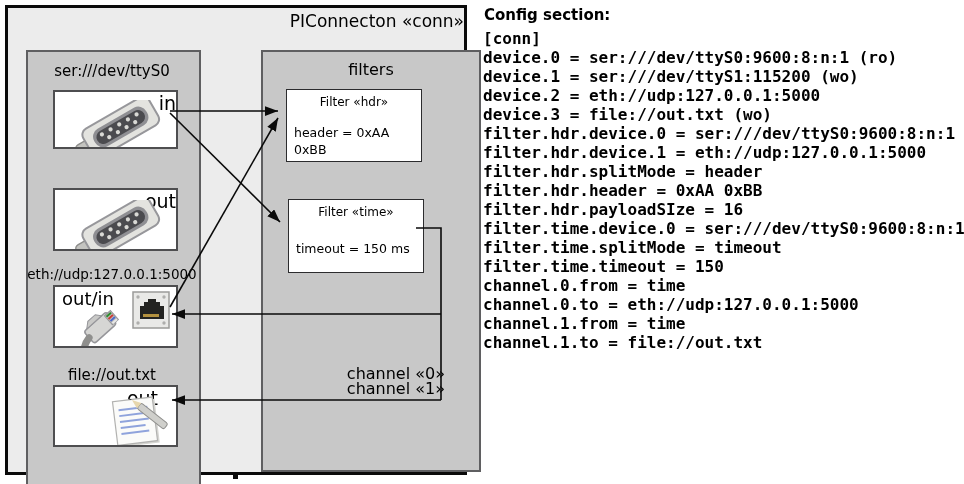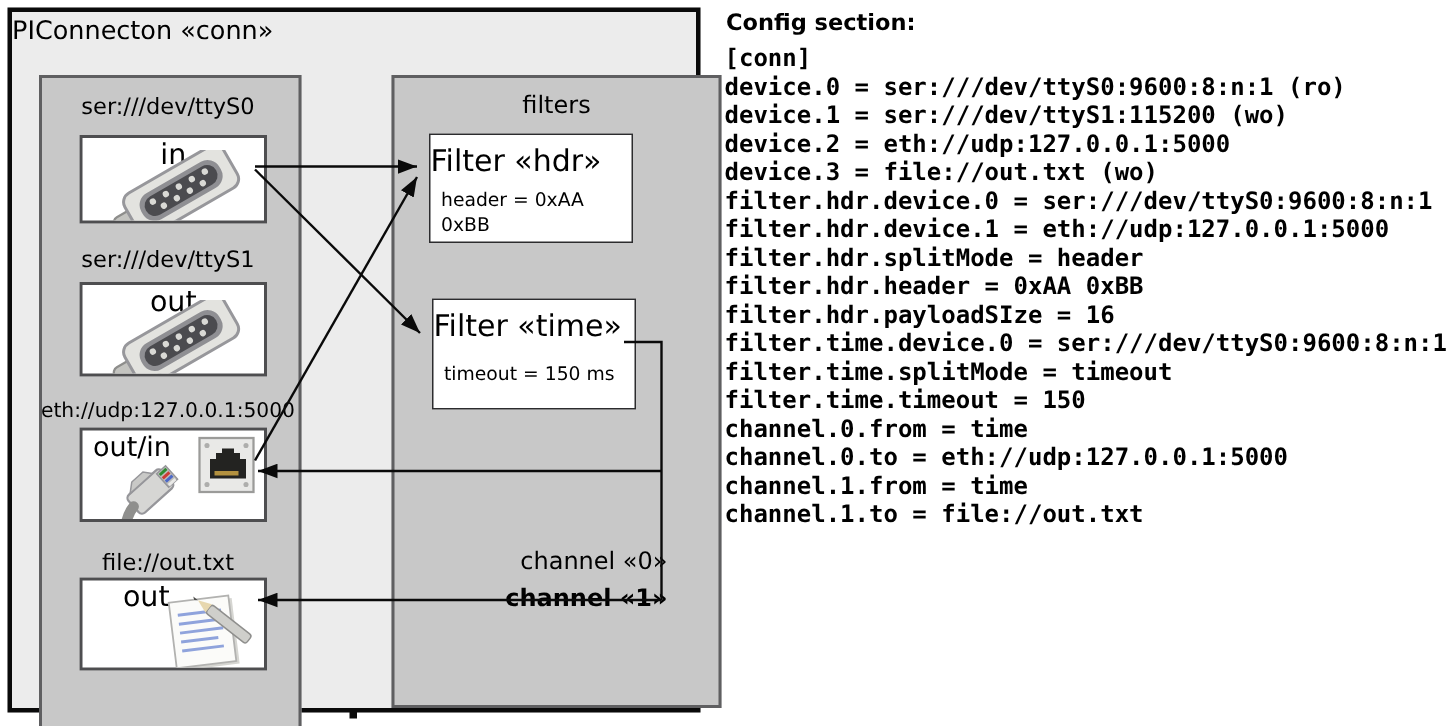--- a/index.html
+++ b/index.html
@@ -2,57 +2,57 @@
 <html><head>
 <meta charset="utf-8">
 <style>
   html,body { margin:0; padding:0; background:#fff; }
   .stage { position:relative; width:964px; height:484px; background:#fff;
            font-family:"DejaVu Sans", sans-serif; color:#000; overflow:hidden; }
 
   
   .frame { position:absolute; left:5px; top:5px; width:462px; height:470px;
            box-sizing:border-box; border:3px solid #0a0a0a; background:#ececec; }
-  .frame-title { position:absolute; left:0; top:3px; width:100%; text-align:left;
+  .frame-title { position:absolute; left:0; top:3px; width:100%; text-align:right;
                  font-size:17px; }
   .notch { position:absolute; left:233px; top:472px; width:5px; height:7px; background:#0a0a0a; }
 
   
   .panel { position:absolute; box-sizing:border-box; background:#c8c8c8; border:2px solid #5f5f61; }
   .panel.devices { left:18px; top:42px; width:175px; height:444px; }
   .panel.filters { left:253px; top:42px; width:220px; height:422px; }
   .panel-title { position:absolute; left:0; top:8px; width:100%; text-align:center; font-size:16px; }
 
   .dev-label { position:absolute; left:-14px; width:196px; text-align:center; font-size:15px; }
   .dev-label.small { font-size:13.5px; }
   .l0 { top:10px; } .l1 { top:112px; } .l2 { top:214px; } .l3 { top:314px; }
 
   .dev-box { position:absolute; box-sizing:border-box; left:25px; width:125px;
              background:#fff; border:2px solid #4e4e50; overflow:hidden; }
   .b0 { top:38px;  height:59px; }
   .b1 { top:136px; height:63px; }
   .b2 { top:233px; height:63px; }
   .b3 { top:333px; height:62px; }
-  .port { position:absolute; top:1px; left:0; width:100%; text-align:center;
+  .port { position:absolute; top:1px; left:0; width:100%; text-align:right;
           font-size:19px; line-height:21px; }
   .port.left { width:auto; left:7px; text-align:left; font-size:18px; }
   .icon-svg { position:absolute; pointer-events:none; }
 
   
   .filter-box { position:absolute; box-sizing:border-box; width:136px; background:#fff;
                 border:1.5px solid #2c2c2e; }
   .f-hdr  { left:23px; top:37px;  height:73px; }
   .f-time { left:25px; top:147px; height:74px; }
-  .filter-title { width:100%; text-align:left; font-size:20px; margin-top:5px; }
+  .filter-title { width:100%; text-align:center; font-size:12px; margin-top:5px; }
   .filter-props { position:absolute; left:7px; font-size:12.5px; line-height:17px; }
   .fp-hdr  { top:34px; }
   .fp-time { top:40px; }
 
   .channel-label { position:absolute; right:34px; width:120px; text-align:right; font-size:16px; }
-  .c0 { top:264px;margin-top:48px; } .c1 { top:337px;font-weight:bold; }
+  .c0 { top:264px;margin-top:48px; } .c1 { top:327px; }
 
   
   .wires { position:absolute; left:0; top:0; width:964px; height:484px; pointer-events:none; }
 
   
   .config { position:absolute; left:483px; top:0; }
   .config-heading { position:absolute; left:1px; top:6px; font-size:15px; font-weight:bold;
                     white-space:nowrap; }
   .config-lines { position:absolute; left:0; top:29px; margin:0;
                   font-family:"DejaVu Sans Mono", monospace; font-weight:bold;
@@ -83,21 +83,20 @@
               <circle cx="62" cy="25" r="2.1" fill="#d9d9d5"></circle>
             <circle cx="72" cy="25" r="2.1" fill="#d9d9d5"></circle>
             <circle cx="37" cy="31" r="2.1" fill="#d9d9d5"></circle>
               <circle cx="47" cy="31" r="2.1" fill="#d9d9d5"></circle>
             <circle cx="57" cy="31" r="2.1" fill="#d9d9d5"></circle>
               <circle cx="67" cy="31" r="2.1" fill="#d9d9d5"></circle>
           </g>
         </svg>
       </div>
 
-      <div class="dev-label l1">ser:///dev/ttyS1</div>
       <div class="dev-box b1">
         <span class="port">out</span>
         <svg class="icon-svg" style="left:14px; top:10px;" width="100" height="50" viewBox="0 0 100 50">
           <g transform="rotate(-30 50 28)">
             <rect x="2" y="22" width="30" height="18" rx="4" fill="#c4c4c0" stroke="#8e8e8c" stroke-width="1.5"></rect>
             <rect x="14" y="12" width="76" height="32" rx="7" fill="#e3e3df" stroke="#97979b" stroke-width="2"></rect>
             <rect x="22" y="18" width="60" height="20" rx="9" fill="#8f8f93"></rect>
             <rect x="25" y="21" width="54" height="14" rx="7" fill="#4b4b4f"></rect>
             <circle cx="32" cy="25" r="2.1" fill="#d9d9d5"></circle>
               <circle cx="42" cy="25" r="2.1" fill="#d9d9d5"></circle>

